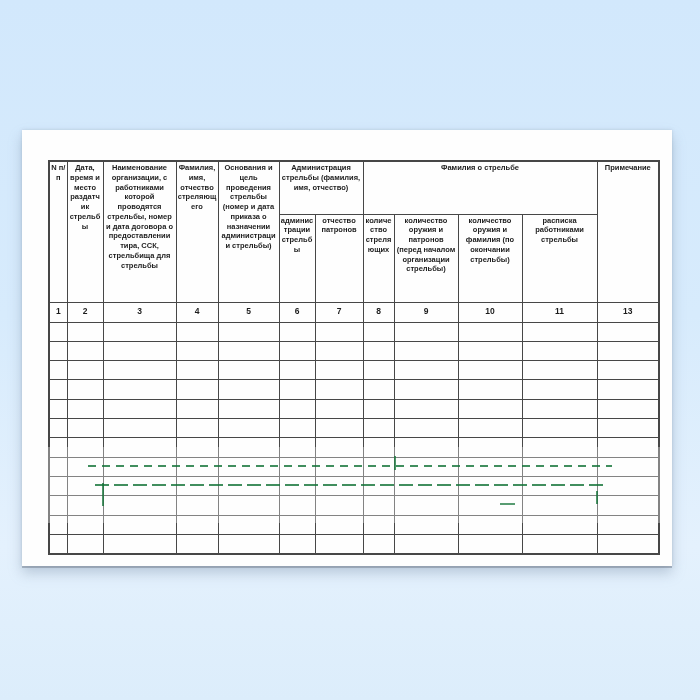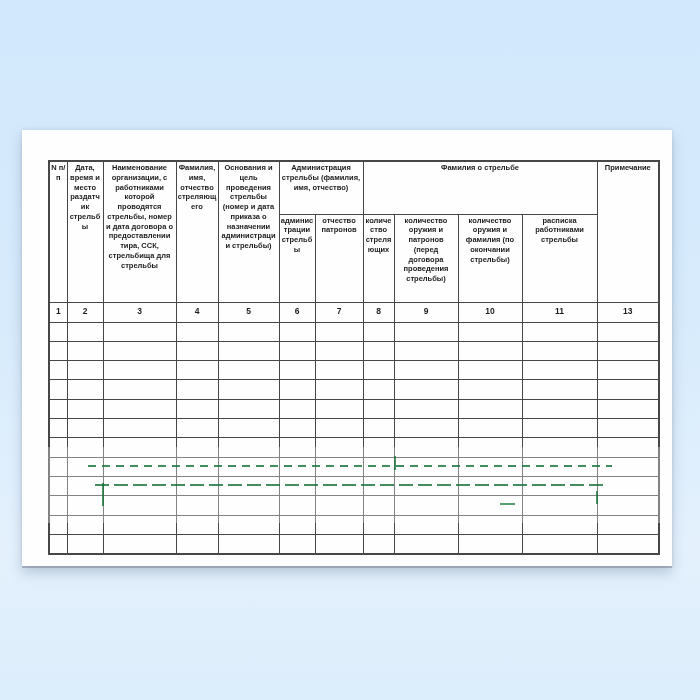--- a/index.html
+++ b/index.html
@@ -88,21 +88,21 @@
         <th rowspan="2">Фамилия, имя, отчество стреляющего</th>
         <th rowspan="2">Основания и цель проведения стрельбы (номер и дата приказа о назначении администрации стрельбы)</th>
         <th colspan="2">Администрация стрельбы (фамилия, имя, отчество)</th>
         <th colspan="4">Фамилия о стрельбе</th>
         <th rowspan="2">Примечание</th>
       </tr>
       <tr class="r-sub">
         <th>администрации стрельбы</th>
         <th>отчество патронов</th>
         <th>количество стреляющих</th>
-        <th>количество оружия и патронов (перед договора проведения стрельбы)</th>
+        <th>количество оружия и патронов (перед началом организации стрельбы)</th>
         <th>количество оружия и фамилия (по окончании стрельбы)</th>
         <th>расписка работниками стрельбы</th>
       </tr>
       <tr class="r-num">
         <td>1</td>
         <td>2</td>
         <td>3</td>
         <td>4</td>
         <td>5</td>
         <td>6</td>

